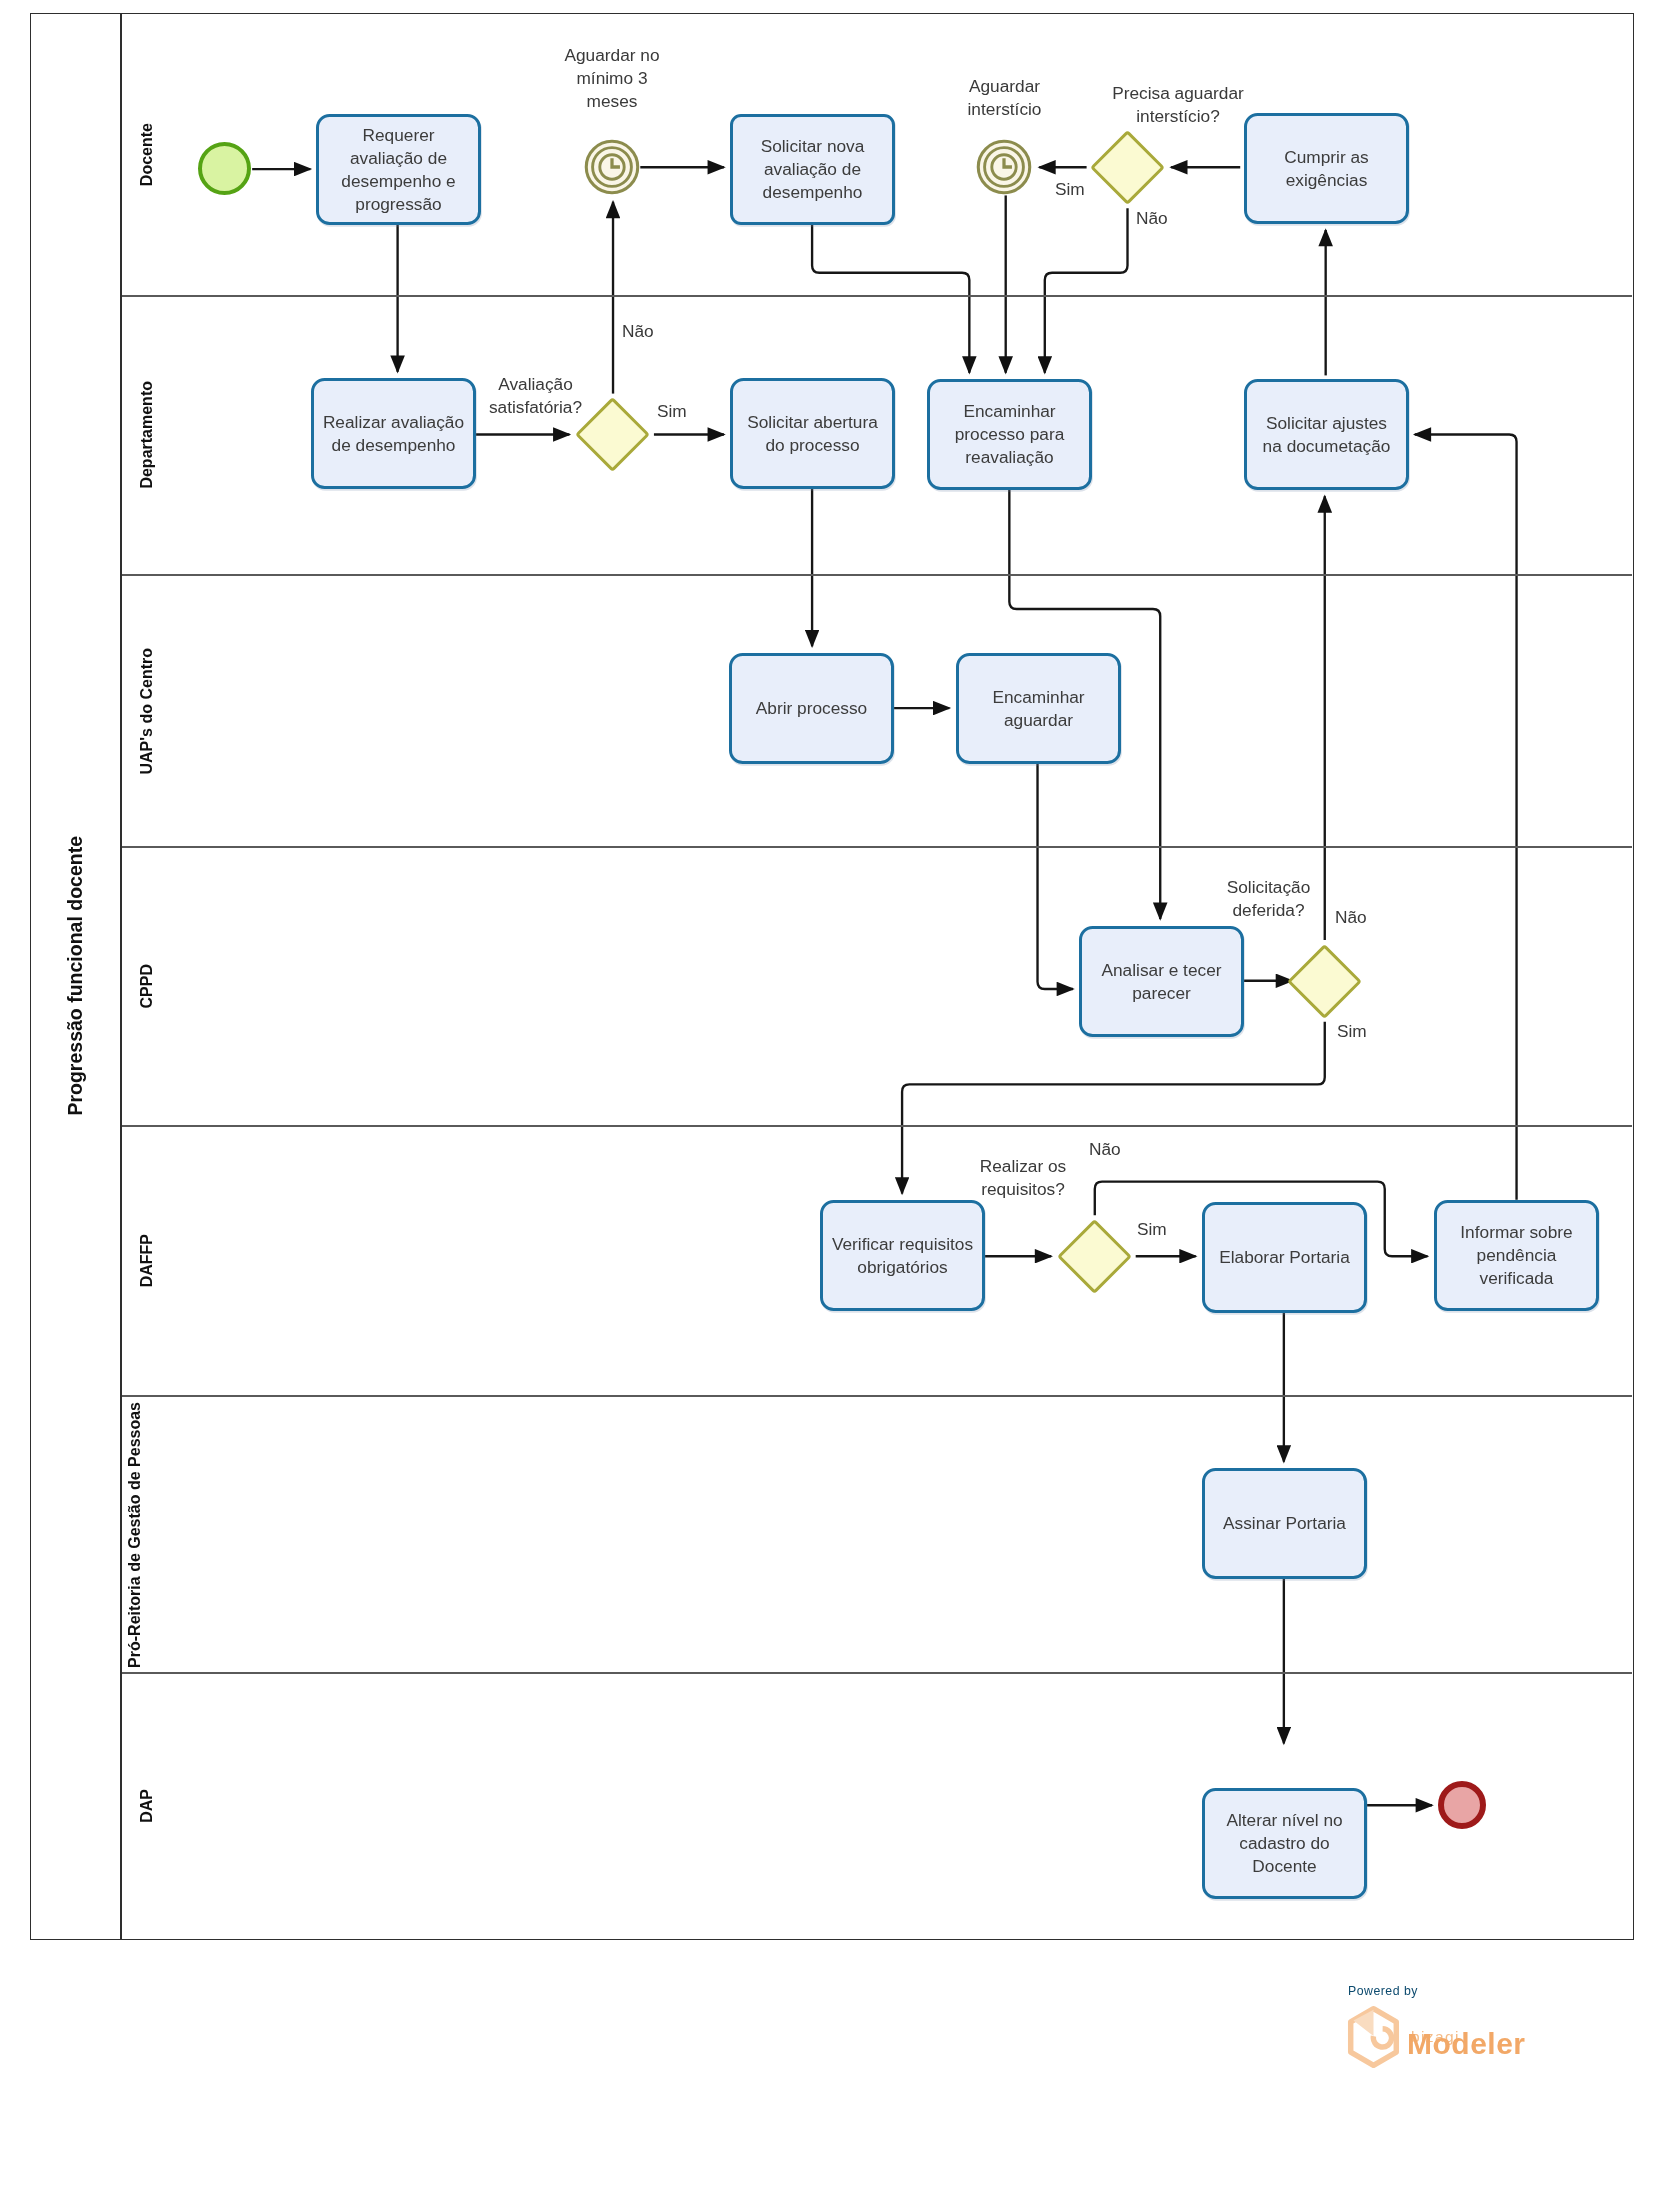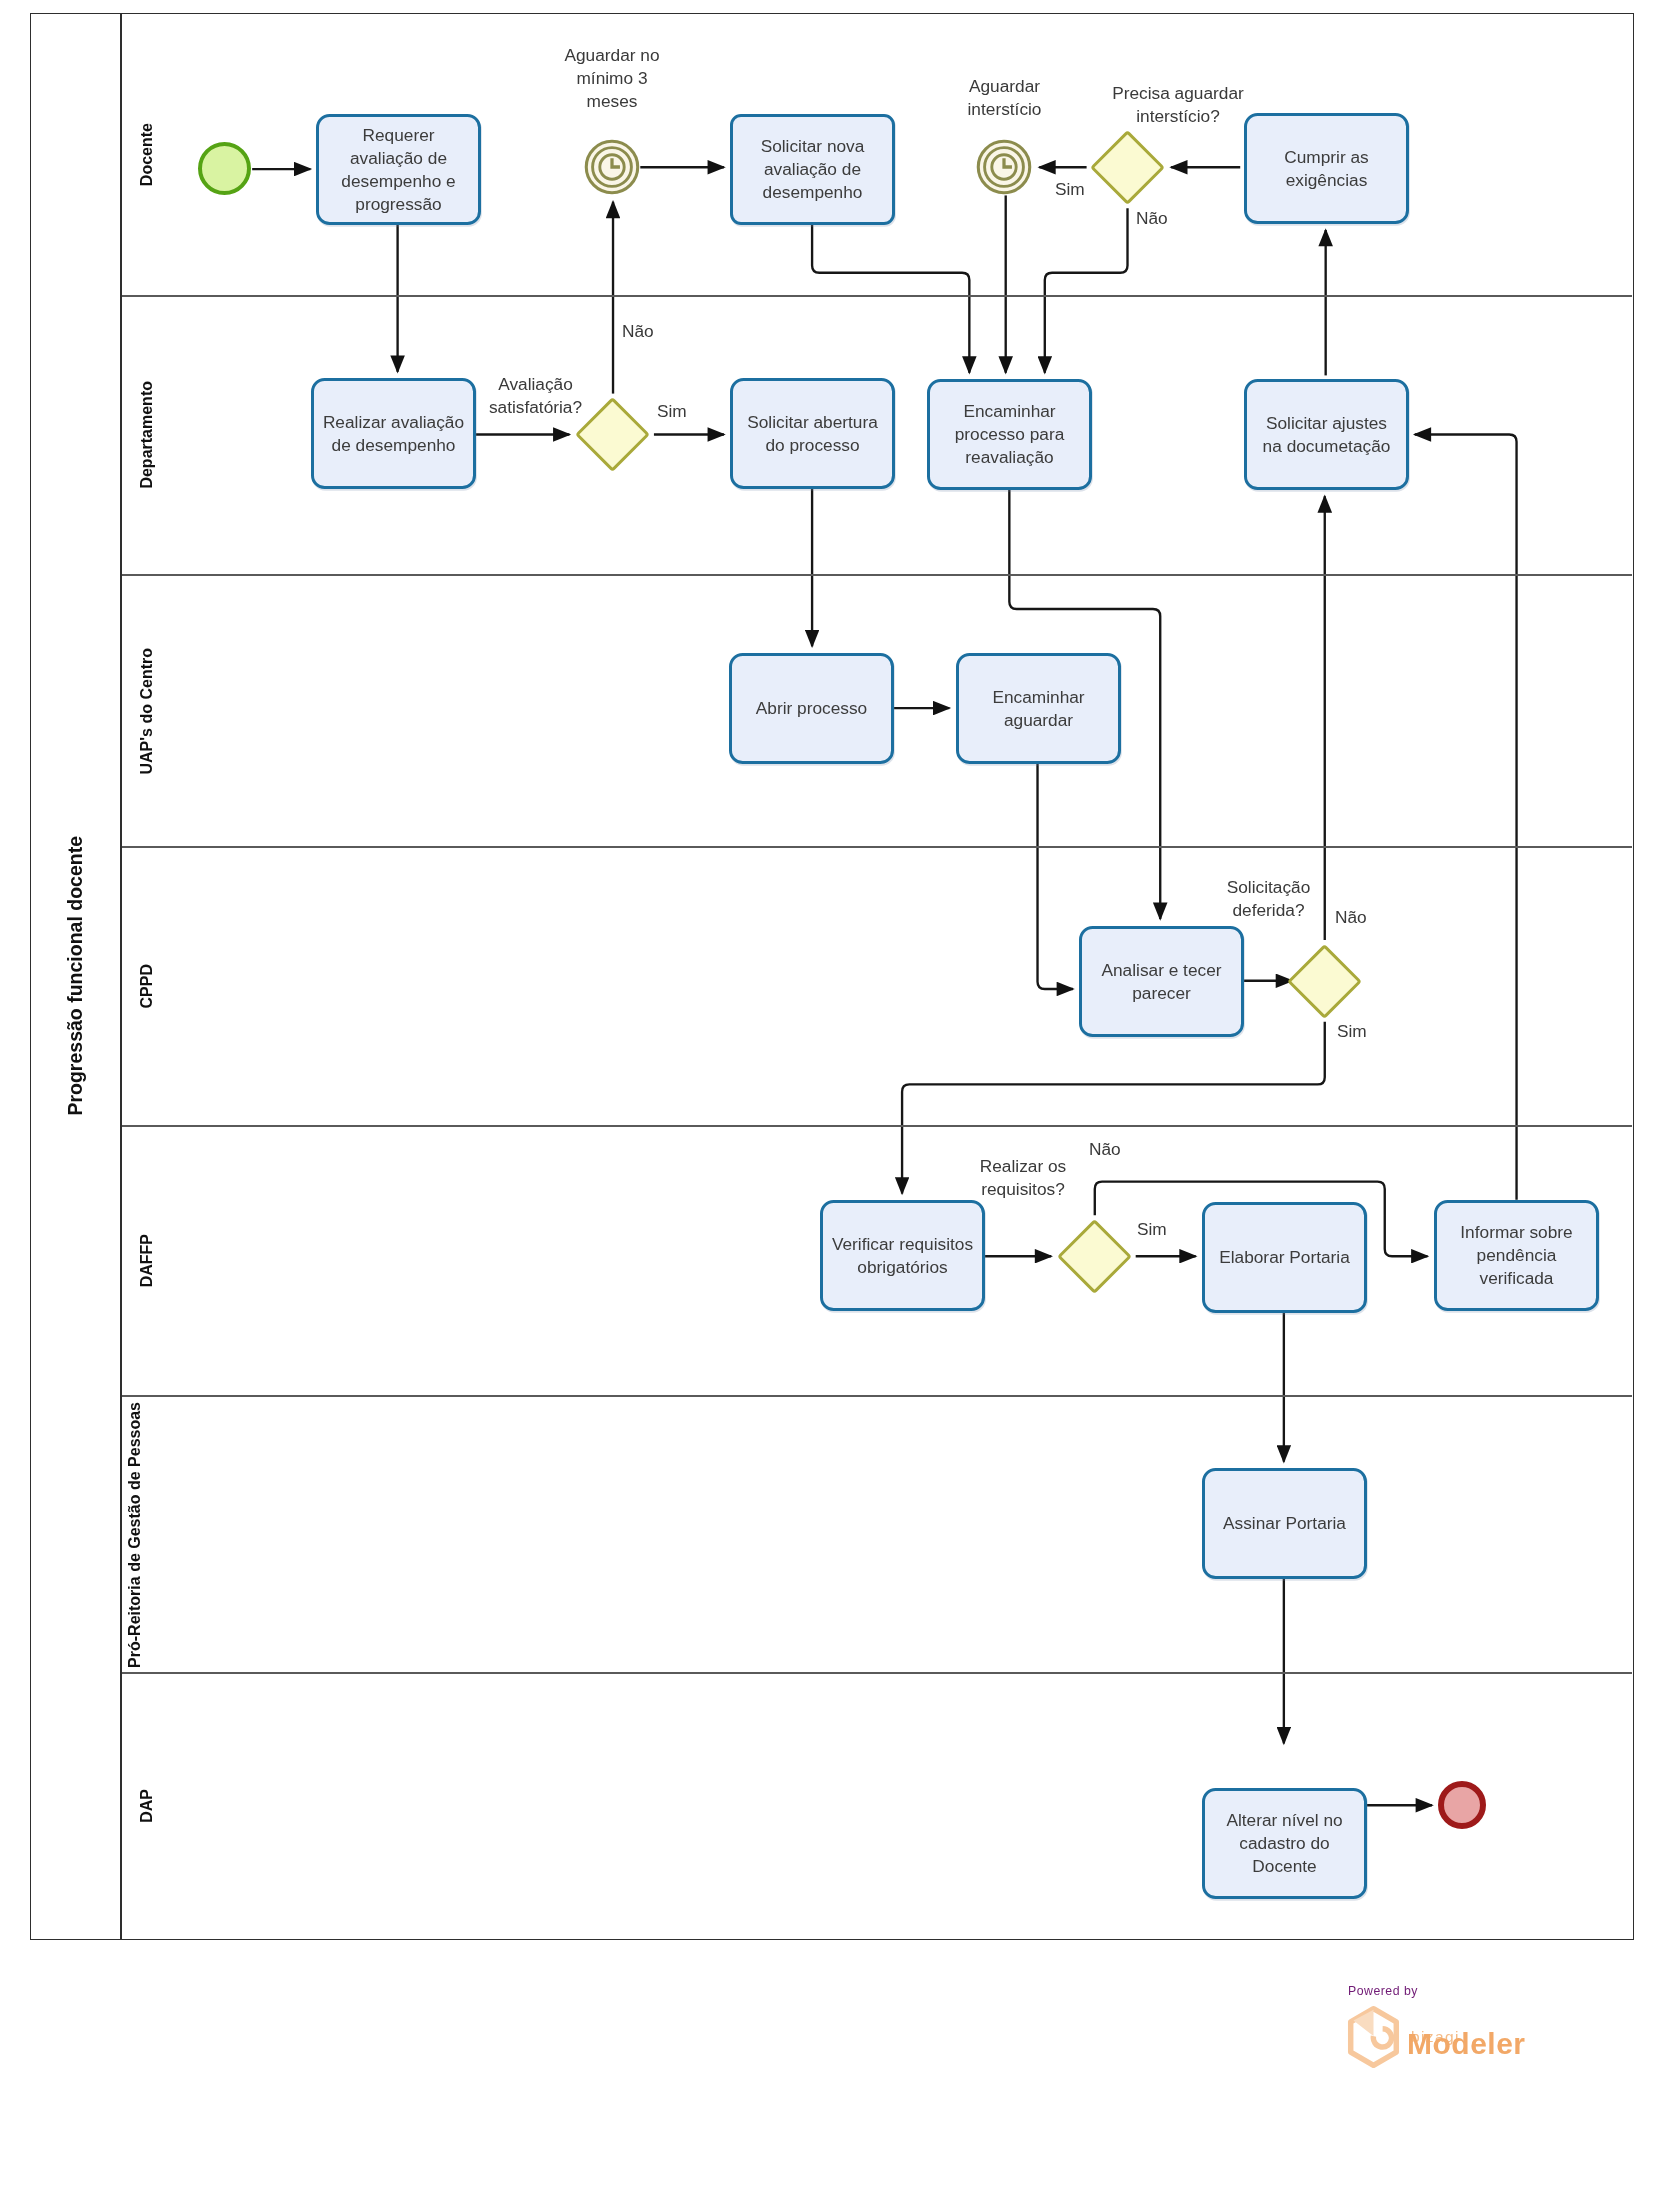--- a/index.html
+++ b/index.html
@@ -32,21 +32,21 @@
   .event-start{position:absolute;width:45px;height:45px;border-radius:50%;
         background:#D9F3A2;border:4.5px solid #55A314;box-sizing:content-box;}
   .event-end{position:absolute;width:36px;height:36px;border-radius:50%;
         background:#E8A5A5;border:6.4px solid #9E1A1A;box-sizing:content-box;}
   .event-timer{position:absolute;width:56px;height:56px;}
 
   
   .flabel{position:absolute;font-size:17.3px;line-height:23px;color:#3a3a3a;text-align:center;}
 
   
-  .powered{position:absolute;left:1348px;top:1984px;font-size:12.3px;color:#701a75;letter-spacing:0.5px;}
+  .powered{position:absolute;left:1348px;top:1984px;font-size:12.3px;color:#0c4a6e;letter-spacing:0.5px;}
   .bizagi-hex{position:absolute;left:1346px;top:2006px;}
   .bizagi-word{position:absolute;left:1411px;top:2009px;font-size:15.5px;color:#F4BB86;letter-spacing:1.4px;margin-top:19px;}
   .modeler-word{position:absolute;left:1407px;top:2027px;font-size:30px;font-weight:600;color:#F2A867;letter-spacing:0.5px;}
 
   svg.edges{position:absolute;left:0;top:0;}
 </style>
 </head>
 <body>
 
 <div id="page">

